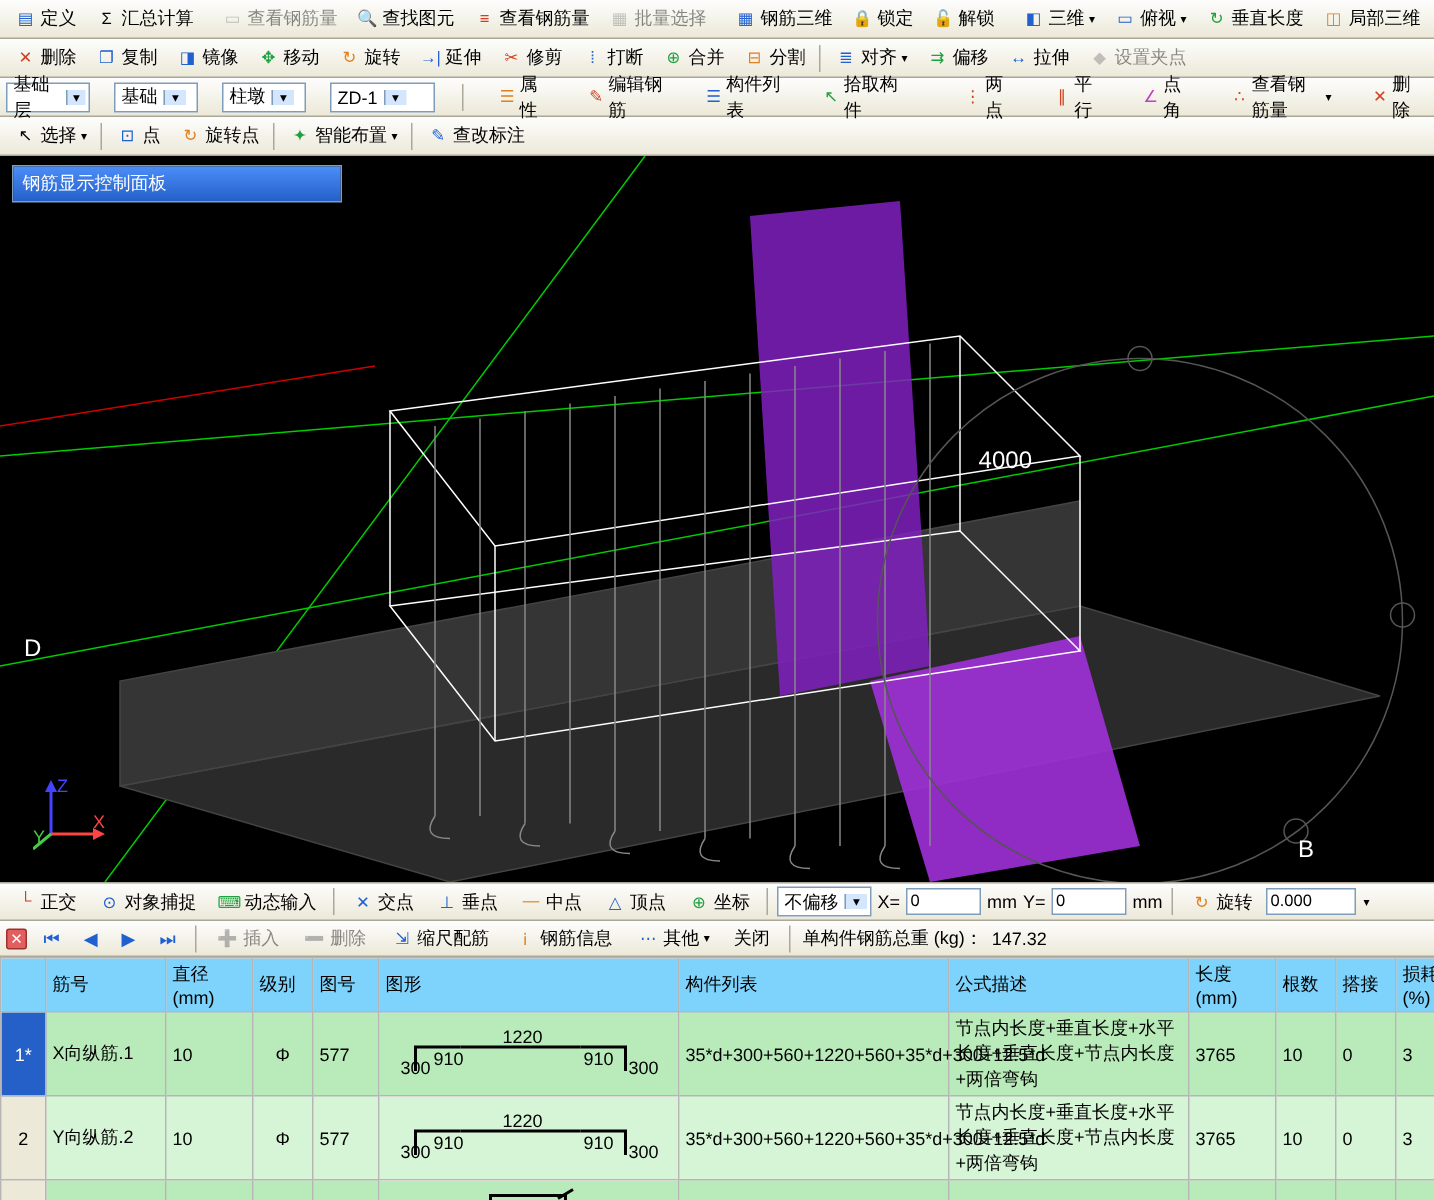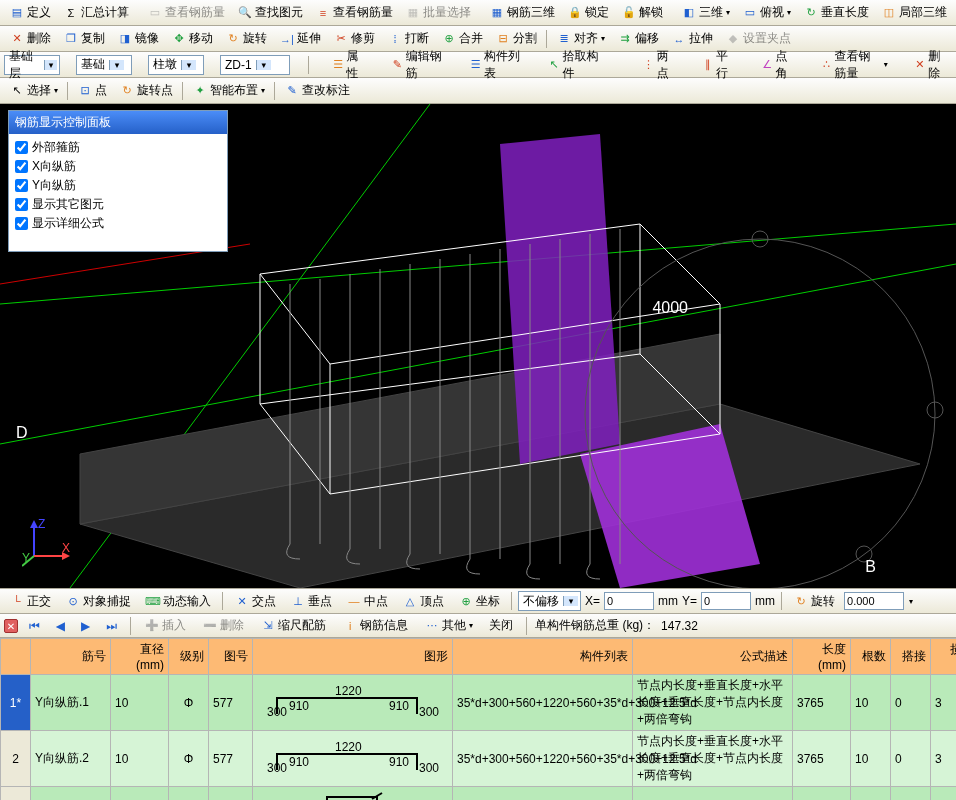--- a/index.html
+++ b/index.html
@@ -28,21 +28,21 @@
 .annot { position: absolute; color: #fff; font-size: 16px; }
 .axis-gizmo { position: absolute; left: 22px; bottom: 20px; width: 50px; height: 50px; }
 
 
 .statusbar { display: flex; align-items: center; height: 26px; background: linear-gradient(#fdfdfd,#ece9d8); border-top: 1px solid #aca899; border-bottom: 1px solid #aca899; padding: 0 4px; gap: 4px; }
 
 
 .tablewrap { height: 186px; background: #fff; overflow: auto; }
 table { border-collapse: collapse; width: 100%; table-layout: fixed; }
 th, td { border: 1px solid #b5b5b5; padding: 2px 4px; font-size: 12px; vertical-align: middle; }
-th { background: #fdba74; font-weight: normal; text-align: right; height: 22px; }
+th { background: #7dd3fc; font-weight: normal; text-align: left; height: 22px; }
 td { background: #d6f4d6; height: 38px; }
 tr.alt td { background: #b9eab9; }
 .rownum { background: #ece9d8 !important; text-align: center; width: 28px; }
 .rownum.sel { background: #2560c8 !important; color: #fff; }
 .centered { text-align: center; }
 .shape-cell { position: relative; }
 
 
 .navrow { display:flex; align-items:center; height:24px; background:linear-gradient(#fdfdfd,#ece9d8); border-bottom:1px solid #aca899; padding:0 4px; gap:6px; }
 
@@ -330,42 +330,20 @@
         <polygon points="48,38 40,34 40,42" fill="#f44"></polygon>
       <line x1="12" y1="38" x2="0" y2="48" stroke="#4c4" stroke-width="2"></line>
       <text x="16" y="10" fill="#44f" font-size="10">Z</text>
       <text x="40" y="34" fill="#f44" font-size="10">X</text>
       <text x="0" y="44" fill="#4c4" font-size="10">Y</text>
     </svg>
   </div>
 
   <div class="panel">
     <div class="panel-title">钢筋显示控制面板</div>
-    <div class="panel-body" id="panel-body">
-        <label class="chk">
-          <input type="checkbox" checked="" style="">
-          <span>外部箍筋</span>
-        </label>
-        <label class="chk">
-          <input type="checkbox" checked="" style="">
-          <span>X向纵筋</span>
-        </label>
-        <label class="chk">
-          <input type="checkbox" checked="" style="">
-          <span>Y向纵筋</span>
-        </label>
-        <label class="chk">
-          <input type="checkbox" checked="" style="">
-          <span>显示其它图元</span>
-        </label>
-        <label class="chk">
-          <input type="checkbox" checked="" style="">
-          <span>显示详细公式</span>
-        </label>
-      </div>
   </div>
 </div>
 
 <div class="statusbar">
   <div class="tbtn">
       <span class="ticon ic-red">└</span>
       <span>正交</span>
     </div>
   <div class="tbtn">
       <span class="ticon ic-blue">⊙</span>
@@ -480,21 +458,21 @@
           <th>公式描述</th>
           <th>长度(mm)</th>
           <th>根数</th>
           <th>搭接</th>
           <th>损耗(%)</th>
         </tr>
       </thead>
     <tbody id="tbody">
         <tr class="alt">
           <td class="rownum sel">1*</td>
-          <td>Y向纵筋.1</td>
+          <td>X向纵筋.1</td>
           <td>10</td>
           <td class="centered">Φ</td>
           <td>577</td>
           <td class="shape-cell">
             <svg width="190" height="34">
               <text x="10" y="30" font-size="10">300</text>
               <path d="M20,28 L20,12 L50,12" stroke="#000" fill="none" stroke-width="2"></path>
               <text x="32" y="24" font-size="10">910</text>
               <line x1="50" y1="12" x2="130" y2="12" stroke="#000" stroke-width="2"></line>
               <text x="78" y="9" font-size="10">1220</text>

